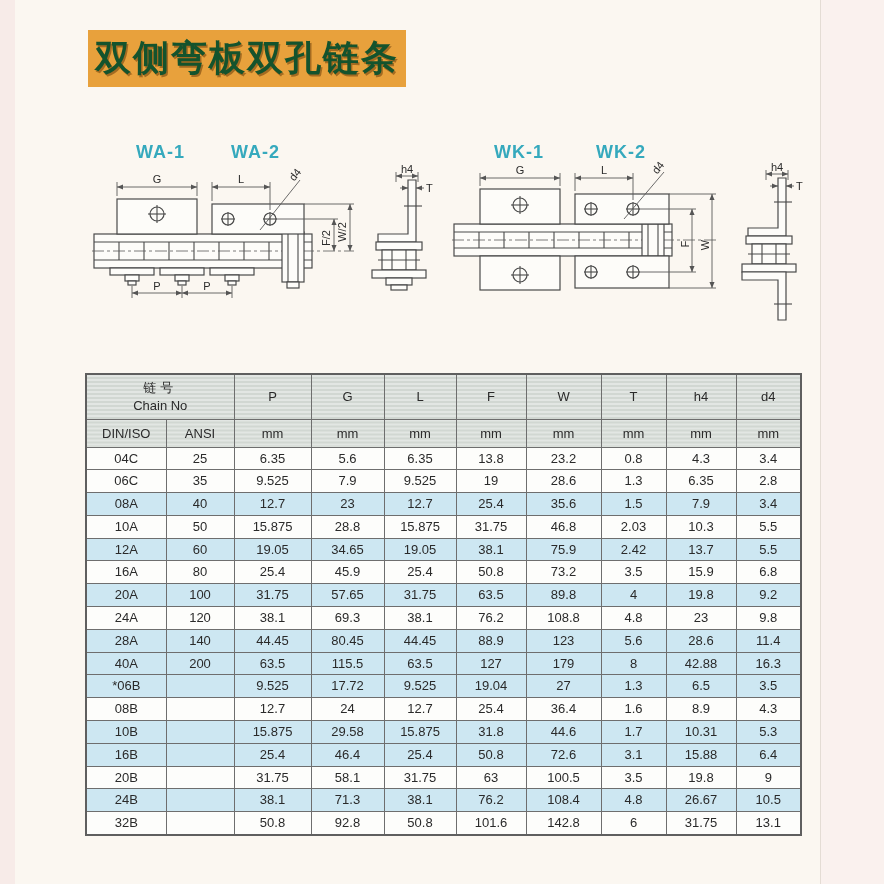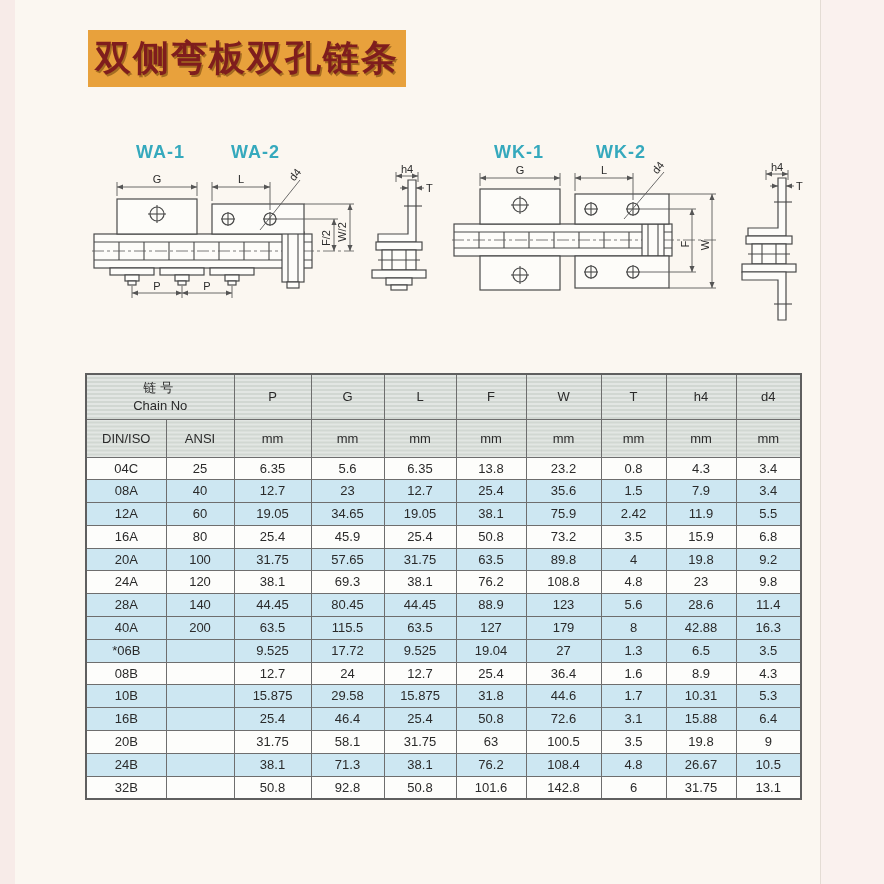--- a/index.html
+++ b/index.html
@@ -11,21 +11,21 @@
   }
   .edge-left  { position:absolute; left:0; top:0; width:15px; height:884px; background:#f7ebe8; }
   .edge-right { position:absolute; left:820px; top:0; width:64px; height:884px; background:#faf1ee; border-left:1px solid #e4dcd4; }
 
   .title-banner {
     position:absolute; left:88px; top:30px; width:318px; height:57px;
     background:var(--banner,#e8a13c);
     display:flex; align-items:center; justify-content:center;
   }
   .title-banner h1 {
-    font-size:36px; font-weight:bold; color:#7f1d1d; letter-spacing:2px;
+    font-size:36px; font-weight:bold; color:#14532d; letter-spacing:2px;
     text-shadow:1.5px 1.5px 0 rgba(96,54,6,.5);
     white-space:nowrap;
   }
 
   .diag-label {
     position:absolute; color:var(--teal,#35a9bd);
     font-weight:bold; font-size:18px; letter-spacing:1px; white-space:nowrap;text-align:right;
   }
 
   svg.diag { position:absolute; overflow:visible; }
@@ -44,21 +44,21 @@
   .spec-table th, .spec-table td {
     border:1px solid #6e6e6e; text-align:center; vertical-align:middle;
     padding:0; overflow:hidden; white-space:nowrap;
   }
   .spec-table thead th {
     background:var(--headbg,#d8ded9);
     background-image:repeating-linear-gradient(180deg, rgba(255,255,255,.25) 0 2px, rgba(0,0,0,.03) 2px 4px);
     font-weight:normal;
   }
   .spec-table tr.hrow1 th { height:45px; }
-  .spec-table tr.hrow2 th { height:38px; }
+  .spec-table tr.hrow2 th { height:28px; }
   .spec-table tbody td { height:21.8px; line-height:21.8px; background:#fdfdfb; }
   .spec-table tbody tr.shade td { background:var(--rowblue,#cde7f2); }
   .chain-no-cell div { line-height:1.35; }
   .chain-no-cell .zh { letter-spacing:4px; }
 </style>
 </head>
 <body>
 
 <div class="edge-left"></div>
 <div class="edge-right"></div>
@@ -324,42 +324,66 @@
         <td>25</td>
         <td>6.35</td>
         <td>5.6</td>
         <td>6.35</td>
         <td>13.8</td>
         <td>23.2</td>
         <td>0.8</td>
         <td>4.3</td>
         <td>3.4</td>
       </tr>
+      <tr>
+        <td>06C</td>
+        <td>35</td>
+        <td>9.525</td>
+        <td>7.9</td>
+        <td>9.525</td>
+        <td>19</td>
+        <td>28.6</td>
+        <td>1.3</td>
+        <td>6.35</td>
+        <td>2.8</td>
+      </tr>
       <tr class="shade">
         <td>08A</td>
         <td>40</td>
         <td>12.7</td>
         <td>23</td>
         <td>12.7</td>
         <td>25.4</td>
         <td>35.6</td>
         <td>1.5</td>
         <td>7.9</td>
         <td>3.4</td>
       </tr>
+      <tr>
+        <td>10A</td>
+        <td>50</td>
+        <td>15.875</td>
+        <td>28.8</td>
+        <td>15.875</td>
+        <td>31.75</td>
+        <td>46.8</td>
+        <td>2.03</td>
+        <td>10.3</td>
+        <td>5.5</td>
+      </tr>
       <tr class="shade">
         <td>12A</td>
         <td>60</td>
         <td>19.05</td>
         <td>34.65</td>
         <td>19.05</td>
         <td>38.1</td>
         <td>75.9</td>
         <td>2.42</td>
-        <td>11.9</td>
+        <td>13.7</td>
         <td>5.5</td>
       </tr>
       <tr>
         <td>16A</td>
         <td>80</td>
         <td>25.4</td>
         <td>45.9</td>
         <td>25.4</td>
         <td>50.8</td>
         <td>73.2</td>

